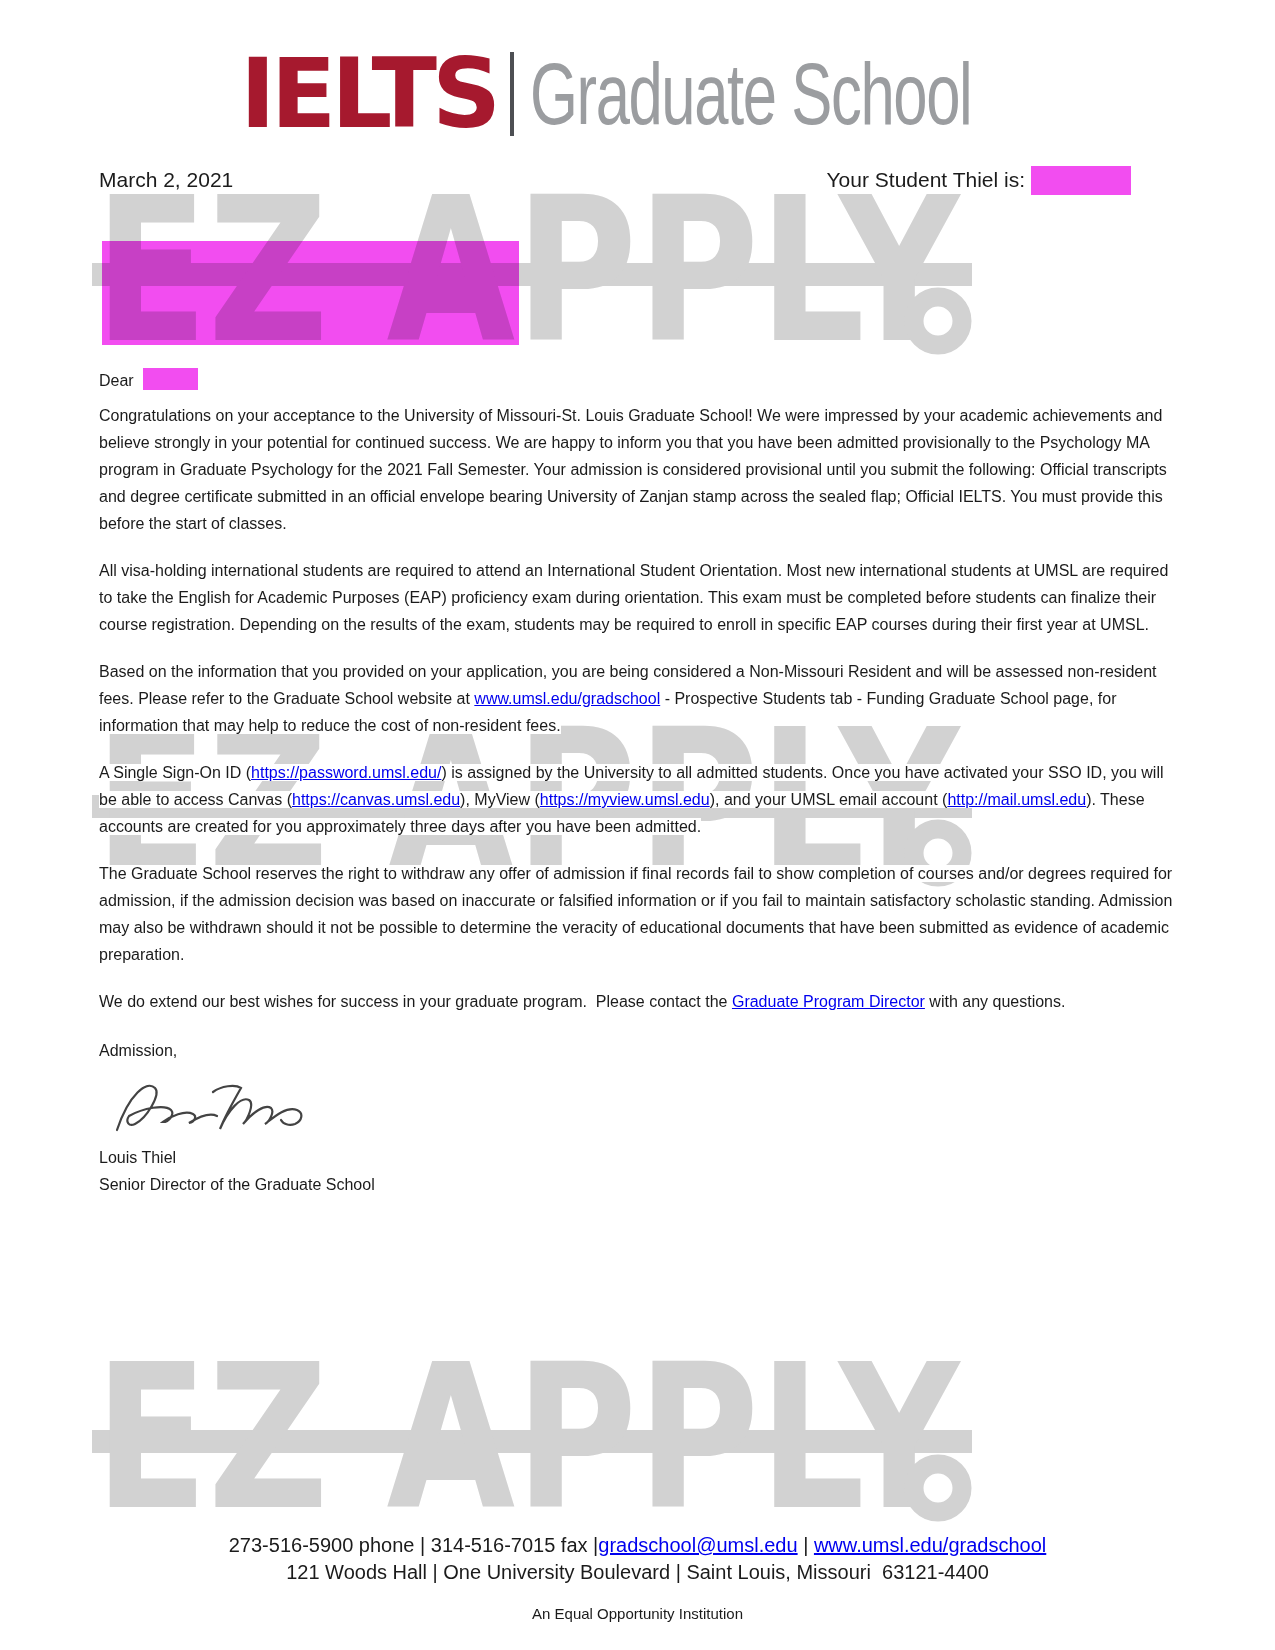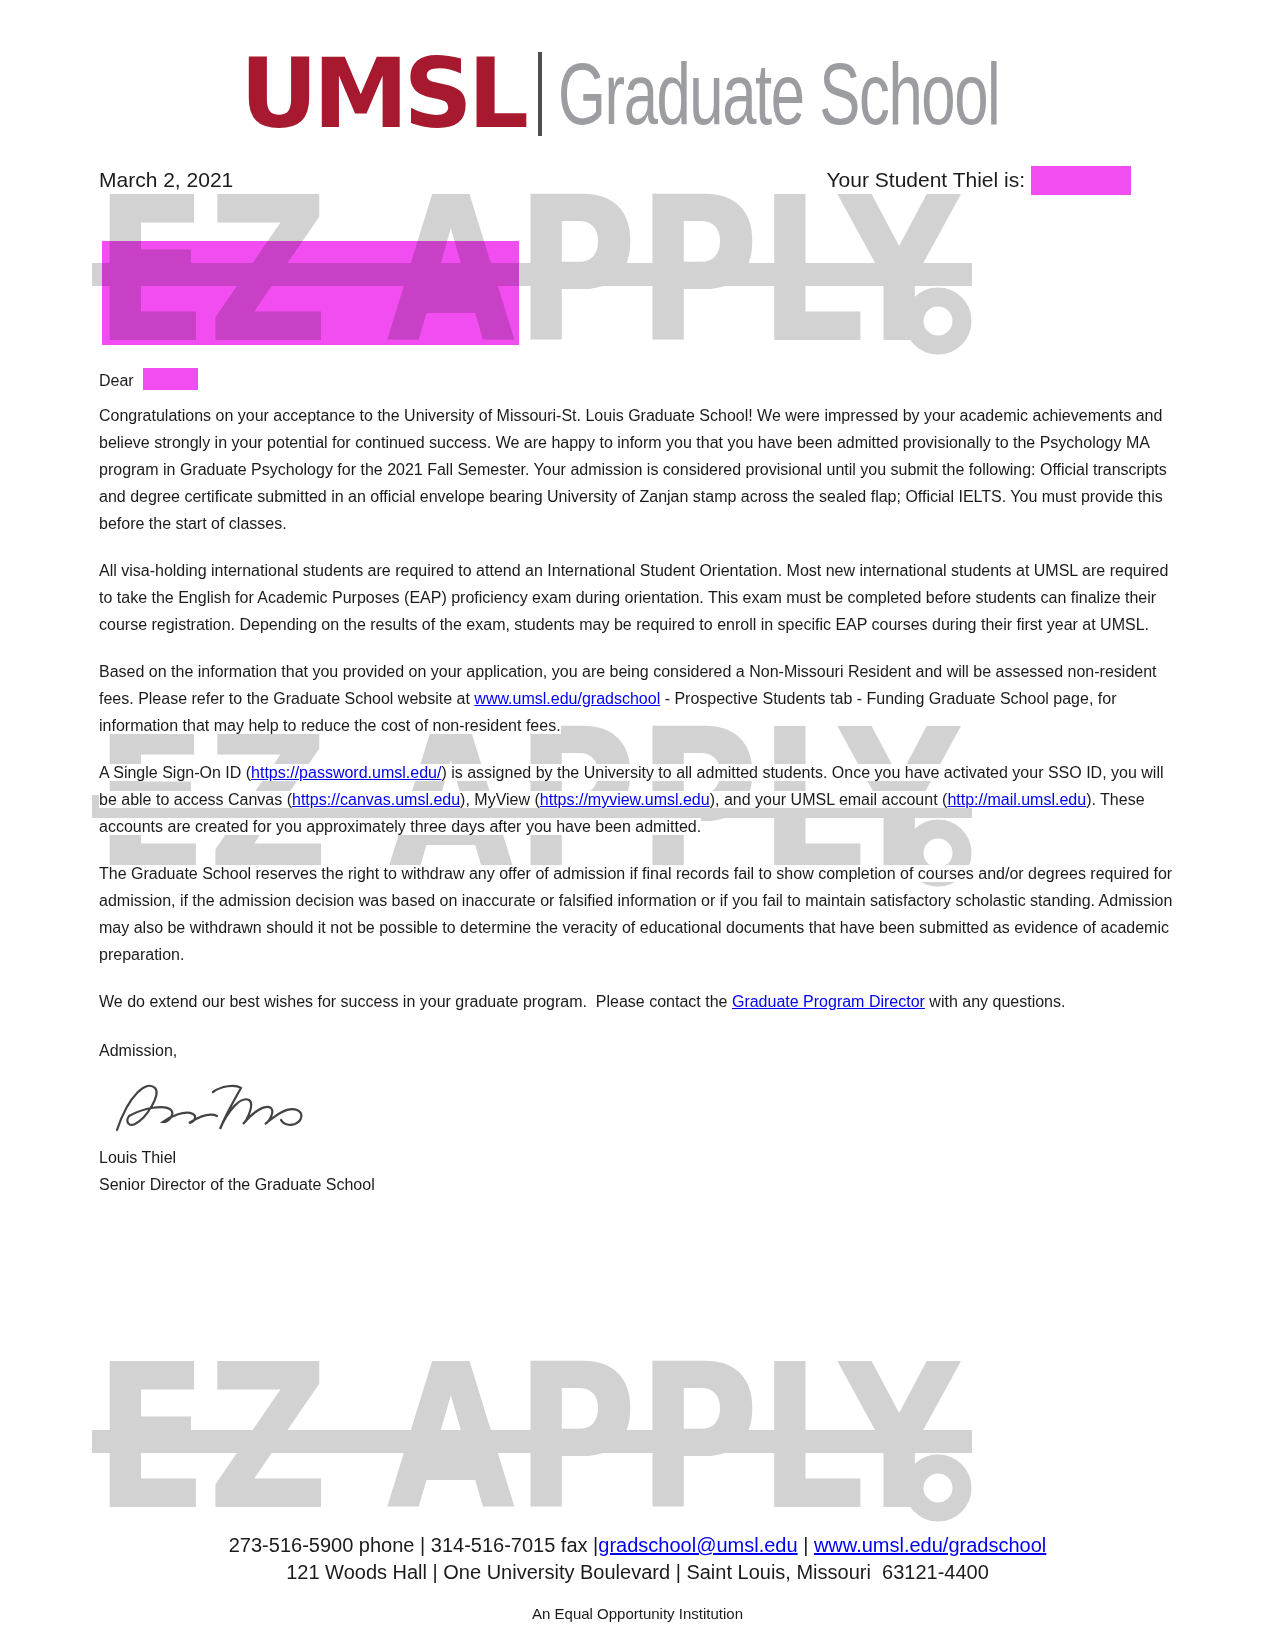--- a/index.html
+++ b/index.html
@@ -66,21 +66,21 @@
     <text x="435" y="157" text-anchor="middle" font-family="DejaVu Sans, sans-serif" font-weight="bold" font-size="200" fill="#D2D2D2" textLength="865" lengthAdjust="spacingAndGlyphs">EZ APPLY</text>
     <circle cx="846" cy="138" r="24" fill="none" stroke="#D2D2D2" stroke-width="19"></circle>
   </svg>
   <svg class="wm wm-bottom" viewBox="0 0 880 175" aria-hidden="true">
     <rect x="0" y="80" width="880" height="23" fill="#D2D2D2"></rect>
     <text x="435" y="157" text-anchor="middle" font-family="DejaVu Sans, sans-serif" font-weight="bold" font-size="200" fill="#D2D2D2" textLength="865" lengthAdjust="spacingAndGlyphs">EZ APPLY</text>
     <circle cx="846" cy="138" r="24" fill="none" stroke="#D2D2D2" stroke-width="19"></circle>
   </svg>
 
   <div class="letterhead">
-    <span class="logo-umsl">UMSL</span>
+    <span class="logo-umsl">IELTS</span>
     <span class="logo-divider"></span>
     <span class="logo-grad">Graduate School</span>
   </div>
 
   <div class="date-row">
     <span class="linebg">March 2, 2021</span>
     <span>
       <span class="linebg">Your Student Thiel is:</span><span class="redact-box"></span>
     </span>
   </div>

